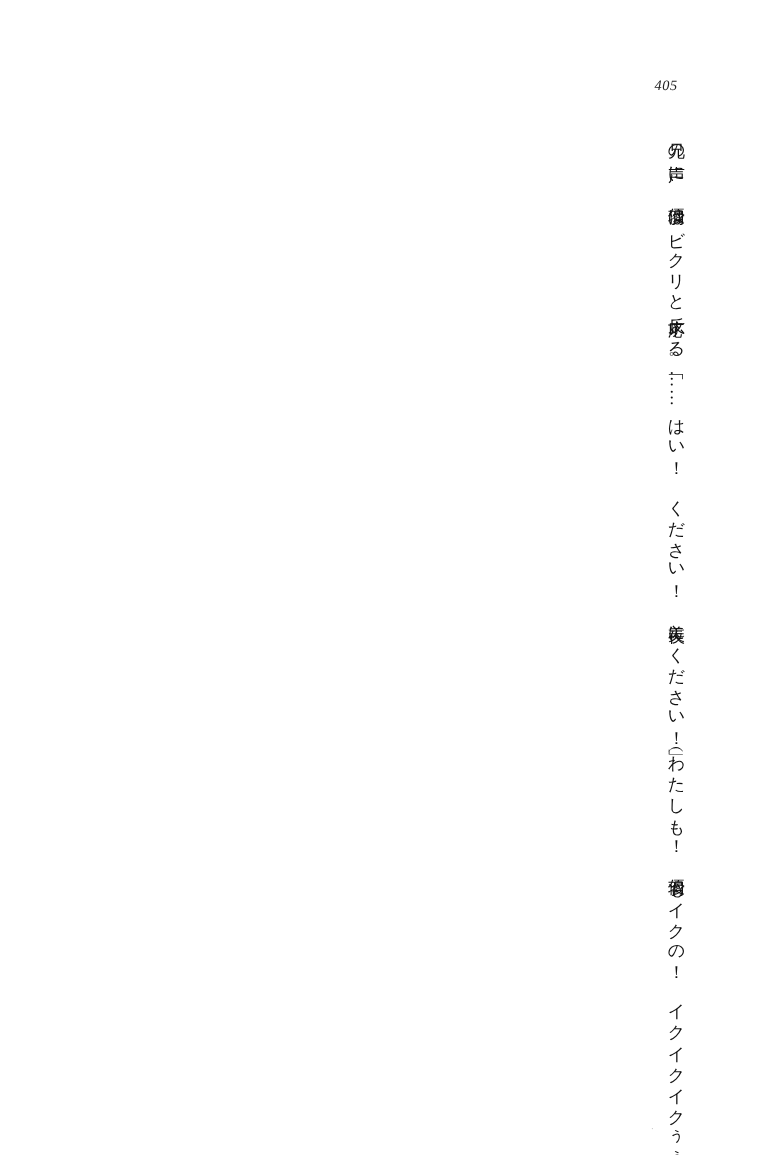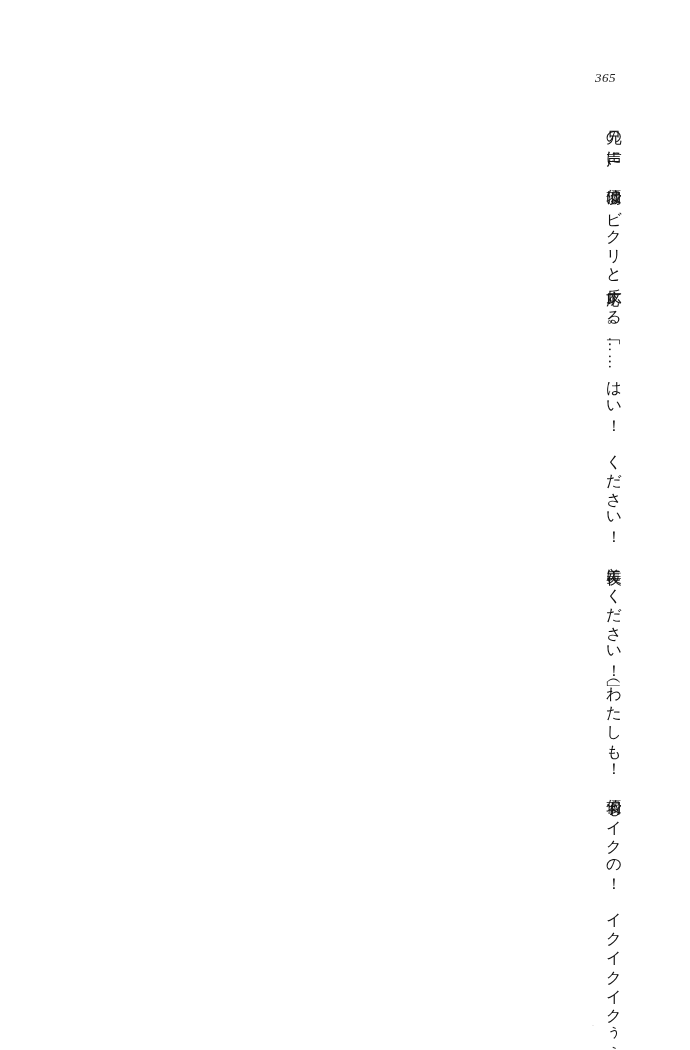--- a/index.html
+++ b/index.html
@@ -56,21 +56,21 @@
     right: 96px;
     font-size: 8px;
     color: #bdbdbd;
   }
 </style>
 </head>
 <body>
 
 <div id="page">
 
-  <div id="page-number">365</div>
+  <div id="page-number">405</div>
 
   <div id="body-text">
     <span class="line">兄の声に、優羽はビクリと反応する。</span>
     <span class="line">「……はい！　ください！　美夜にください！」</span>
     <span class="line">（わたしも！　優羽もイクの！　イクイクイクぅぅぅぅぅ――――っ！）</span>
 
   </div>
 
   <div id="footer-mark">.</div>
 

